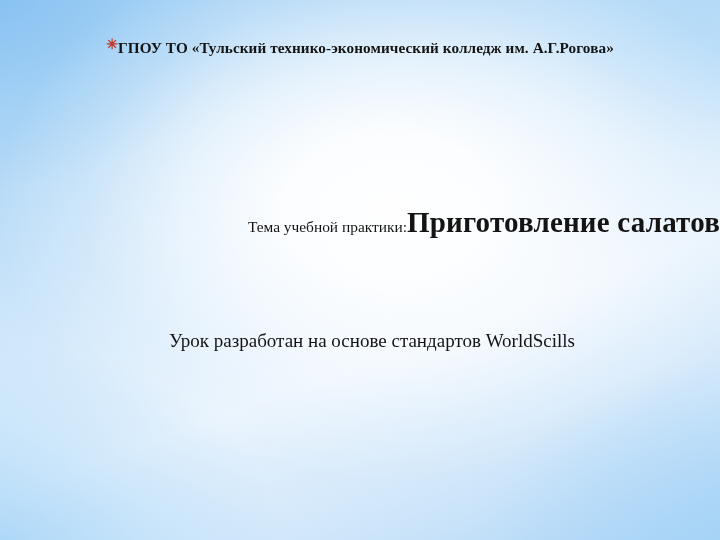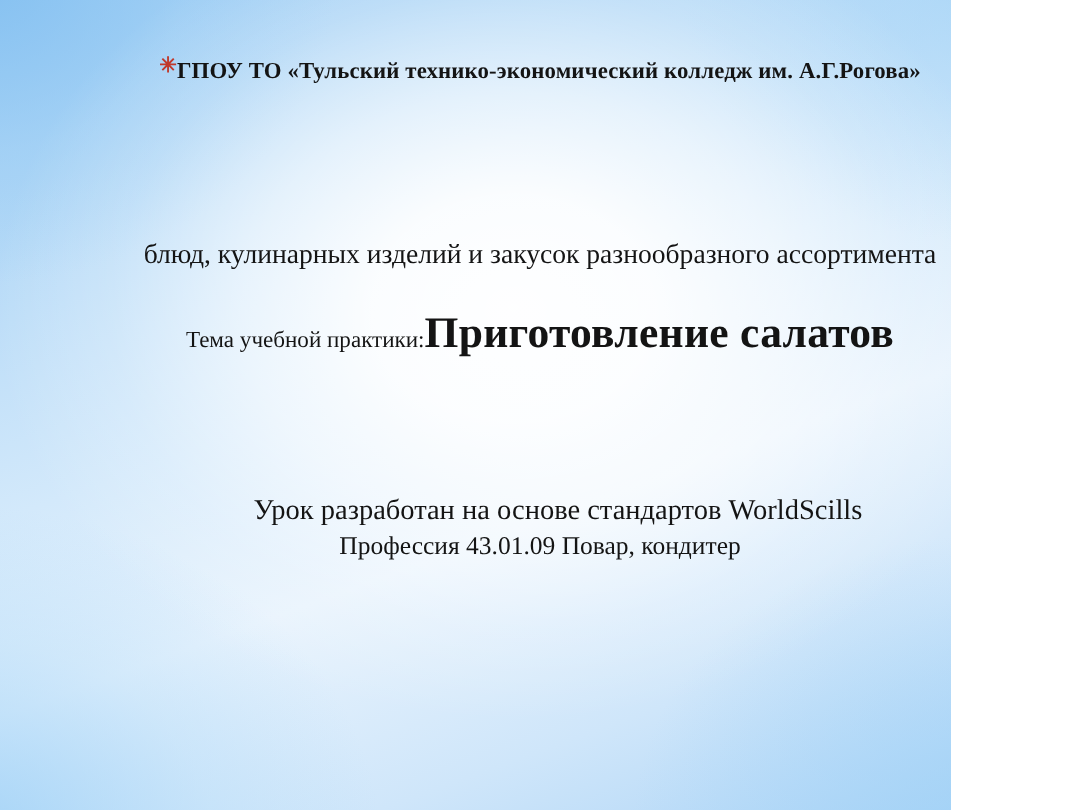--- a/index.html
+++ b/index.html
@@ -11,21 +11,21 @@
   body {
     width: 720px;
     height: 540px;
     overflow: hidden;
     font-family: "Liberation Serif", "DejaVu Serif", serif;
   }
 
   
   #slide {
     position: relative;
-    width: 634px;
+    width: 720px;
     height: 540px;
     overflow: hidden;
     background-color: #5eead4;
   }
 
   
   .bg-layer {
     position: absolute;
     inset: 0;
     pointer-events: none;
@@ -107,20 +107,21 @@
     font-size: 18.4px;
     line-height: 1.34;
     padding: 0 28px;
     width: 664px;
   }
 
   
   #theme-block {
     top: 206px;
     font-size: 15.4px;
+    text-align: right;
   }
   #theme-block .theme-label {
     font-size: 15.4px;
     font-weight: normal;
     vertical-align: baseline;
   }
   #theme-block .theme-value {
     font-size: 29px;
     font-weight: bold;
     letter-spacing: 0.2px;
@@ -157,26 +158,24 @@
   <div class="bg-layer bg-corner-bl"></div>
   <div class="bg-layer bg-corner-br"></div>
   <div class="bg-layer bg-corner-tr"></div>
   <div class="bg-layer bg-glow"></div>
 
   <div class="content">
 
     <div class="tline" id="org-block"><span class="bullet-star">✳</span><span>ГПОУ ТО «Тульский технико-экономический колледж им. А.Г.Рогова»</span></div>
 
     <div class="tline" id="module-block">
-      <div>блюд, кулинарных изделий и закусок разнообразного ассортимента</div>
     </div>
 
     <div class="tline" id="theme-block"><span class="theme-label">Тема учебной практики:</span><span class="theme-value">Приготовление салатов</span></div>
 
     <div class="tline" id="standards-block">
       <div>Урок разработан на основе стандартов WorldScills</div>
     </div>
 
-    <div class="tline" id="profession-block">Профессия 43.01.09 Повар, кондитер</div>
 
 
   </div>
 </div>
 
 </body></html>

